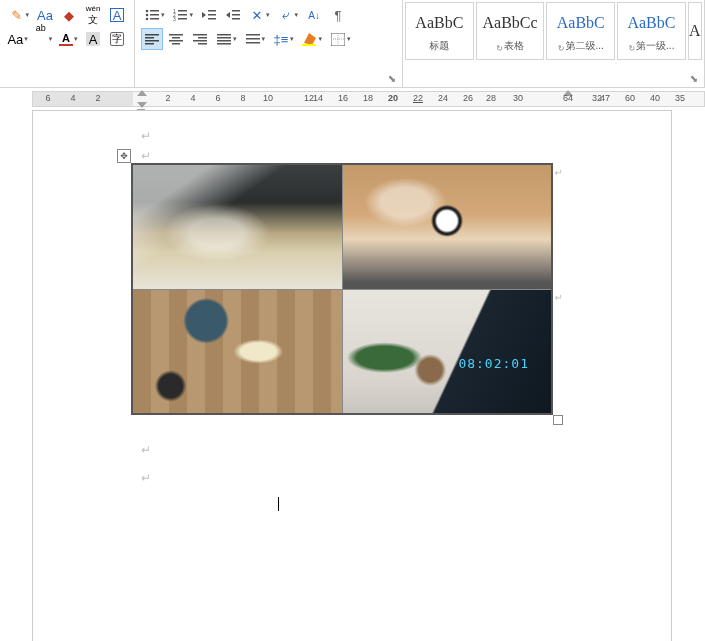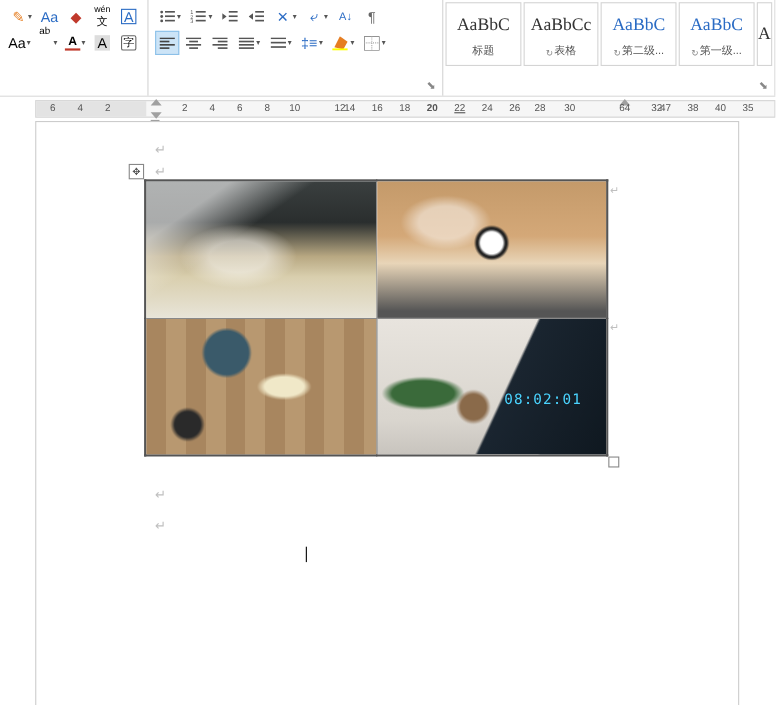--- a/index.html
+++ b/index.html
@@ -343,21 +343,21 @@
       <span class="ruler-tick" style="left: 335px;">18</span>
       <span class="ruler-tick" style="left: 360px; font-weight: bold;">20</span>
       <span class="ruler-tick" style="left: 385px; text-decoration: underline;">22</span>
       <span class="ruler-tick" style="left: 410px;">24</span>
       <span class="ruler-tick" style="left: 435px;">26</span>
       <span class="ruler-tick" style="left: 458px;">28</span>
       <span class="ruler-tick" style="left: 485px;">30</span>
       <span class="ruler-tick" style="left: 536px; margin-left: 28px;">32</span>
       <span class="ruler-tick" style="left: 535px;">64</span>
       <span class="ruler-tick" style="left: 572px;">47</span>
-      <span class="ruler-tick" style="left: 597px;">38</span>
+      <span class="ruler-tick" style="left: 597px;">60</span>
       <span class="ruler-tick" style="left: 622px;">40</span>
       <span class="ruler-tick" style="left: 647px;">35</span>
     </div>
 </div>
 
 <div class="doc-area">
   <div class="page">
     <span class="para-mark" style="left:108px; top:18px;"></span>
     <span class="para-mark" style="left:108px; top:38px;"></span>
 

